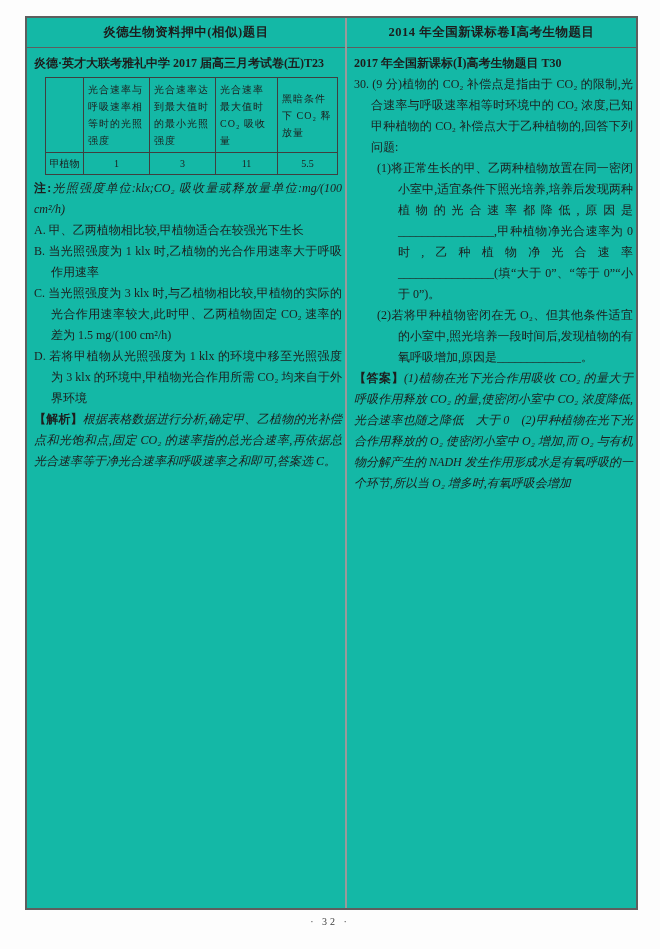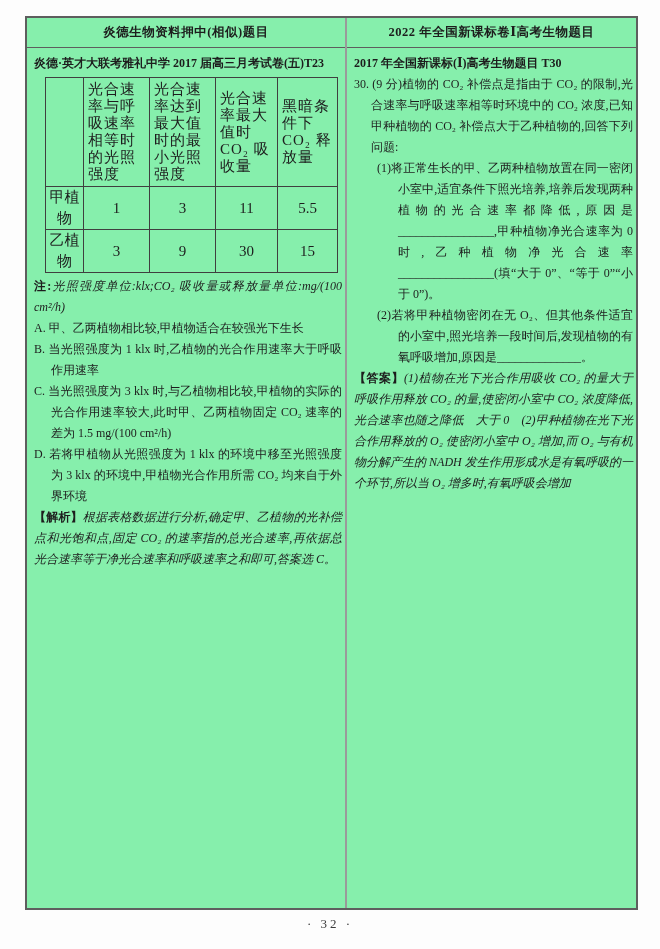--- a/index.html
+++ b/index.html
@@ -5,50 +5,50 @@
   html, body { margin:0; padding:0; }
   body {
     width:660px; height:949px; position:relative;
     background:#fdfdfd; color:#1d1d1d;
     font-family:"Liberation Serif","DejaVu Serif",serif;
   }
   .sheet {
     position:absolute; left:25px; top:16px;
     width:609px; height:890px;
     border:2px solid #5e5e5e;
-    display:flex; background:#86efac;
+    display:flex; background:#14b8a6;
   }
   .col { display:flex; flex-direction:column; box-sizing:border-box; }
   .col.left  { width:320px; border-right:2px solid #9a9a9a; }
   .col.right { flex:1; }
   .col-header {
     height:29px; line-height:29px; flex:0 0 29px;
     border-bottom:1px solid #5e5e5e;
     text-align:center; font-weight:bold; font-size:12.5px;
     letter-spacing:0.5px;
   }
   .col-body { padding:5px 3px 0 7px; font-size:12px; line-height:21px; }
   p { margin:0; }
   .source { font-weight:bold; }
   .hang { padding-left:17px; text-indent:-17px; }
   .question { position:relative; }
   .ansletter { position:absolute; right:4px; bottom:0; text-indent:0; }
-  table.qtable { border-collapse:collapse; margin:3px 0 3px 11px; font-size:15px; table-layout:fixed; }
+  table.qtable { border-collapse:collapse; margin:3px 0 3px 11px; font-size:10px; table-layout:fixed; }
   .qtable th, .qtable td { border:1px solid #3f3f3f; font-weight:normal; }
   .qtable th { padding:3px 4px; line-height:17px; text-align:left; vertical-align:middle; letter-spacing:1px; }
   .qtable td { text-align:center; height:18px; padding:0 2px; }
   .kaiti { font-style:italic; }
   .blabel { font-weight:bold; font-style:normal; }
   .note, .analysis, .answer { text-align:justify; }
   .option { text-align:justify; }
   .part { margin-left:23px; padding-left:21px; text-indent:-21px; text-align:justify; }
   .intro { text-align:justify; }
   .pagenum {
     position:absolute; top:916px; left:0; width:100%;
-    text-align:center; font-size:13px; color:#3a3a3a; letter-spacing:3px;
+    text-align:center; font-size:10px; color:#3a3a3a; letter-spacing:3px;
   }
 </style>
 </head>
 <body>
 
 <div class="sheet">
 
   <div class="col left">
     <div class="col-header">炎德生物资料押中(相似)题目</div>
     <div class="col-body">
@@ -71,43 +71,36 @@
           <th>光合速率最大值时 CO₂ 吸收量</th>
           <th>黑暗条件下 CO₂ 释放量</th>
         </tr>
         <tr>
           <td>甲植物</td>
           <td>1</td>
           <td>3</td>
           <td>11</td>
           <td>5.5</td>
         </tr>
-        <tr>
-          <td>乙植物</td>
-          <td>3</td>
-          <td>9</td>
-          <td>30</td>
-          <td>15</td>
-        </tr>
       </tbody>
         </table>
 
       <p class="note"><span class="blabel">注:</span><span class="kaiti">光照强度单位:klx;CO₂ 吸收量或释放量单位:mg/(100 cm²/h)</span></p>
 
       <p class="option hang"><span>A.</span> <span>甲、乙两植物相比较,甲植物适合在较强光下生长</span></p>
       <p class="option hang"><span>B.</span> <span>当光照强度为 1 klx 时,乙植物的光合作用速率大于呼吸作用速率</span></p>
       <p class="option hang"><span>C.</span> <span>当光照强度为 3 klx 时,与乙植物相比较,甲植物的实际的光合作用速率较大,此时甲、乙两植物固定 CO₂ 速率的差为 1.5 mg/(100 cm²/h)</span></p>
       <p class="option hang"><span>D.</span> <span>若将甲植物从光照强度为 1 klx 的环境中移至光照强度为 3 klx 的环境中,甲植物光合作用所需 CO₂ 均来自于外界环境</span></p>
 
       <p class="analysis"><span class="blabel">【解析】</span><span class="kaiti">根据表格数据进行分析,确定甲、乙植物的光补偿点和光饱和点,固定 CO₂ 的速率指的总光合速率,再依据总光合速率等于净光合速率和呼吸速率之和即可,答案选 C。</span></p>
     </div>
   </div>
 
   <div class="col right">
-    <div class="col-header">2022 年全国新课标卷Ⅰ高考生物题目</div>
+    <div class="col-header">2014 年全国新课标卷Ⅰ高考生物题目</div>
     <div class="col-body">
       <p class="source">2017 年全国新课标(Ⅰ)高考生物题目 T30</p>
 
       <p class="intro hang"><span>30.</span> <span>(9 分)植物的 CO₂ 补偿点是指由于 CO₂ 的限制,光合速率与呼吸速率相等时环境中的 CO₂ 浓度,已知甲种植物的 CO₂ 补偿点大于乙种植物的,回答下列问题:</span></p>
 
       <p class="part"><span>(1)</span><span>将正常生长的甲、乙两种植物放置在同一密闭小室中,适宜条件下照光培养,培养后发现两种植物的光合速率都降低,原因是________________,甲种植物净光合速率为 0 时,乙种植物净光合速率________________(填“大于 0”、“等于 0”“小于 0”)。</span></p>
 
       <p class="part"><span>(2)</span><span>若将甲种植物密闭在无 O₂、但其他条件适宜的小室中,照光培养一段时间后,发现植物的有氧呼吸增加,原因是______________。</span></p>
 
       <p class="answer"><span class="blabel">【答案】</span><span class="kaiti">(1)植物在光下光合作用吸收 CO₂ 的量大于呼吸作用释放 CO₂ 的量,使密闭小室中 CO₂ 浓度降低,光合速率也随之降低　大于 0　(2)甲种植物在光下光合作用释放的 O₂ 使密闭小室中 O₂ 增加,而 O₂ 与有机物分解产生的 NADH 发生作用形成水是有氧呼吸的一个环节,所以当 O₂ 增多时,有氧呼吸会增加</span></p>

